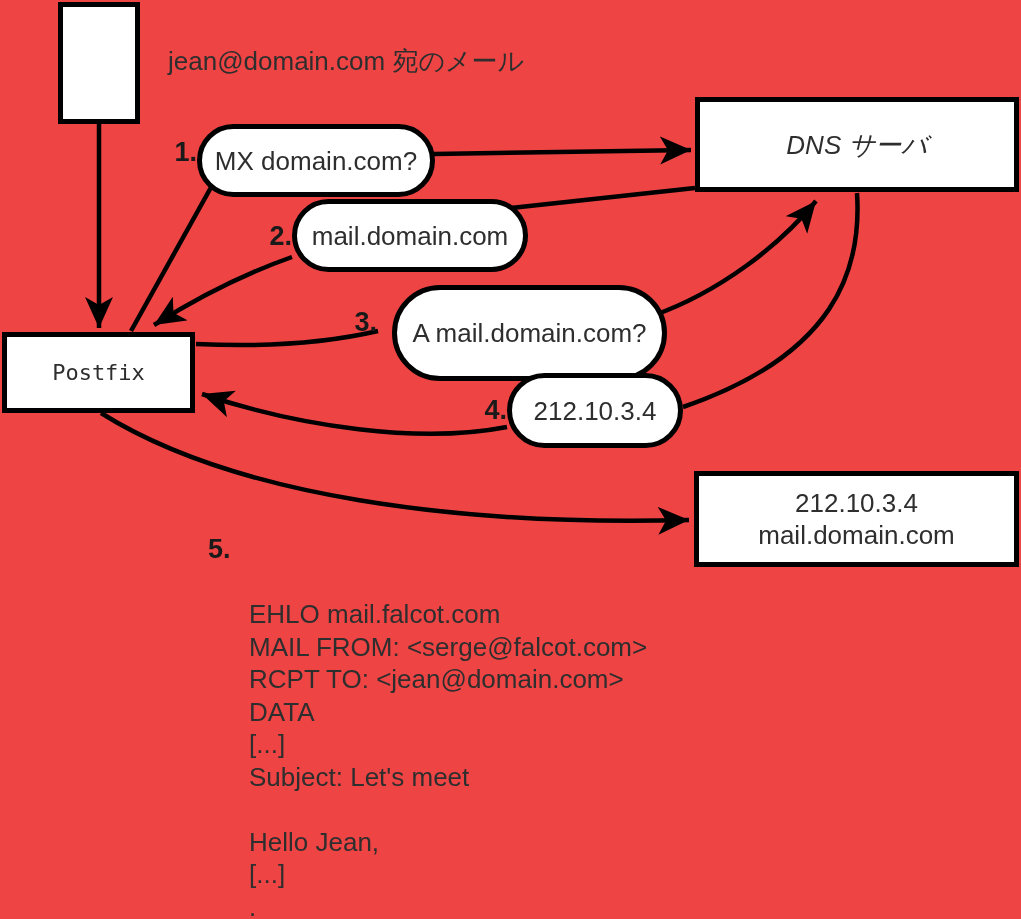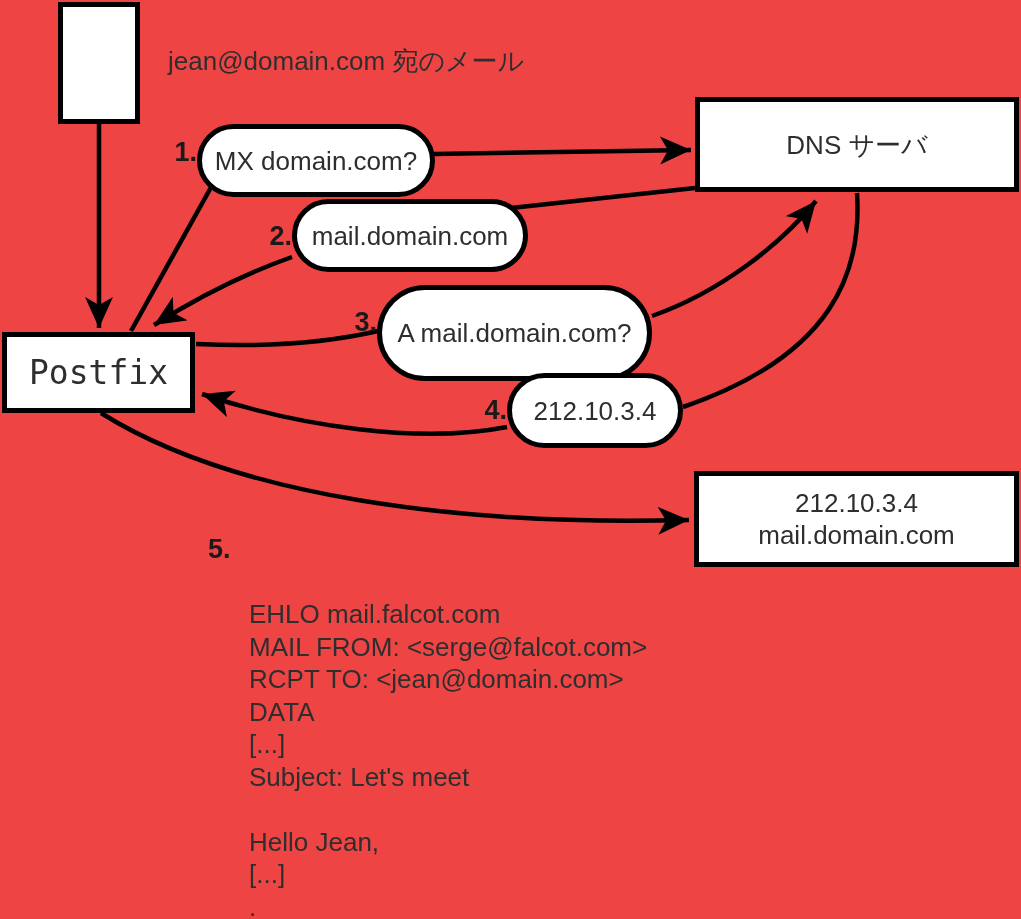--- a/index.html
+++ b/index.html
@@ -34,21 +34,21 @@
     text-align: center;
     z-index: 2;
     font-size: 26px;
     line-height: 32px;
   }
   .pill {
     border-radius: 999px;
   }
   .postfix-label {
     font-family: "DejaVu Sans Mono", monospace;
-    font-size: 33px;
+    font-size: 22px;
   }
   .step-num {
     position: absolute;
     z-index: 3;
     font-weight: bold;
     font-size: 27px;
     line-height: 32px;
     text-align: right;
     color: #1a1a1a;
   }
@@ -107,36 +107,36 @@
   </svg>
 
   <div class="node" style="left:58px; top:2px; width:82px; height:122px;"></div>
 
   <div class="free-label" style="left:168px; top:45px;">jean@domain.com 宛のメール</div>
 
   <div class="node" style="left:2px; top:332px; width:193px; height:81px;">
     <span class="postfix-label">Postfix</span>
   </div>
 
-  <div class="node" style="left:695px; top:97px; width:324px; height:95px;">
+  <div class="node" style="left:695px; top:97px; width:324px; height:95px;font-style:italic;">
     <span>DNS サーバ</span>
   </div>
 
   <div class="node" style="left:694px; top:471px; width:325px; height:96px; flex-direction:column;">
     <div>212.10.3.4</div>
     <div>mail.domain.com</div>
   </div>
 
   <div class="node pill" style="left:197px; top:124px; width:238px; height:73px;">
     <span>MX domain.com?</span>
   </div>
   <div class="node pill" style="left:292px; top:199px; width:236px; height:73px;">
     <span>mail.domain.com</span>
   </div>
-  <div class="node pill" style="left:377px; top:285px; width:275px; height:96px;">
+  <div class="node pill" style="left:392px; top:285px; width:275px; height:96px;">
     <span>A mail.domain.com?</span>
   </div>
   <div class="node pill" style="left:507px; top:373px; width:176px; height:75px;">
     <span>212.10.3.4</span>
   </div>
 
   <div class="step-num" style="left:137px; top:136px; width:60px;">1.</div>
   <div class="step-num" style="left:232px; top:220px; width:60px;">2.</div>
   <div class="step-num" style="left:317px; top:306px; width:60px;">3.</div>
   <div class="step-num" style="left:447px; top:394px; width:60px;">4.</div>

